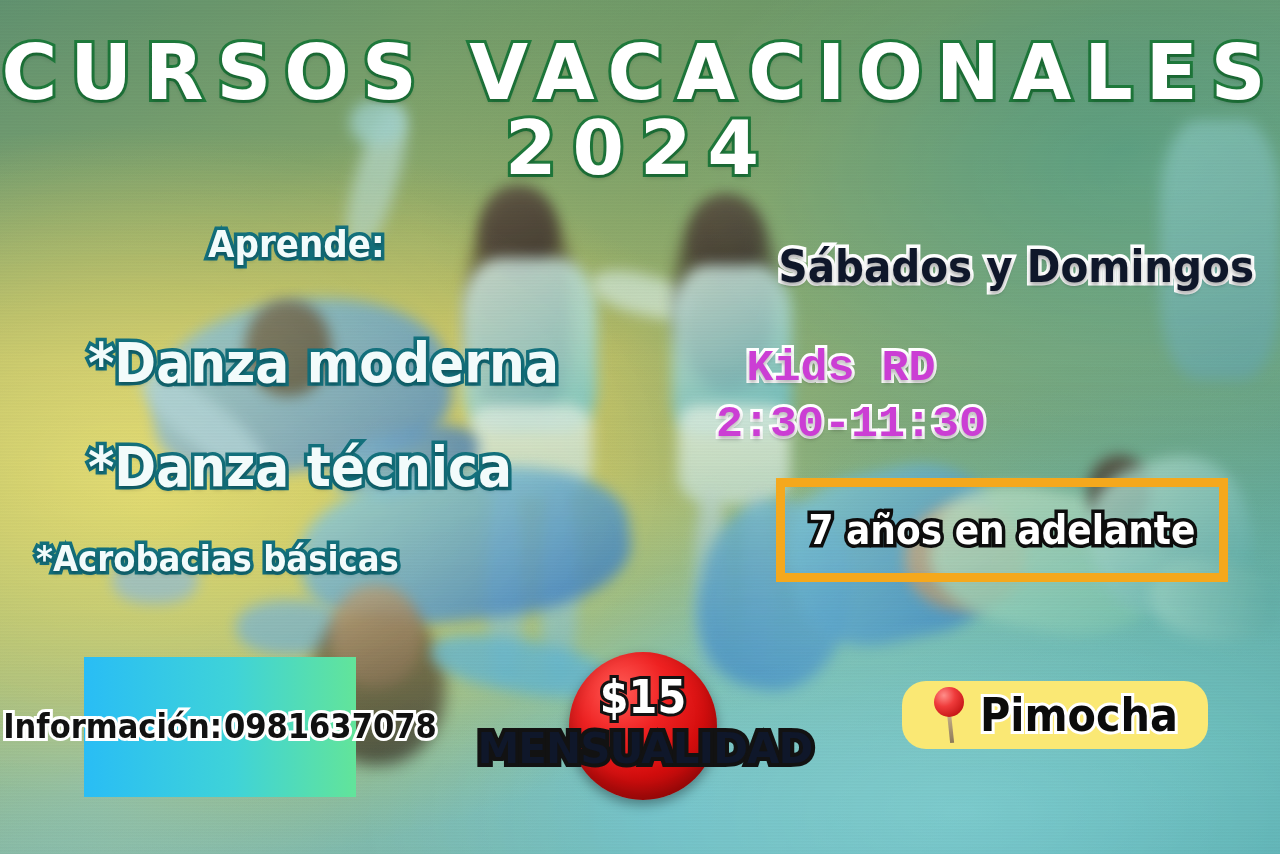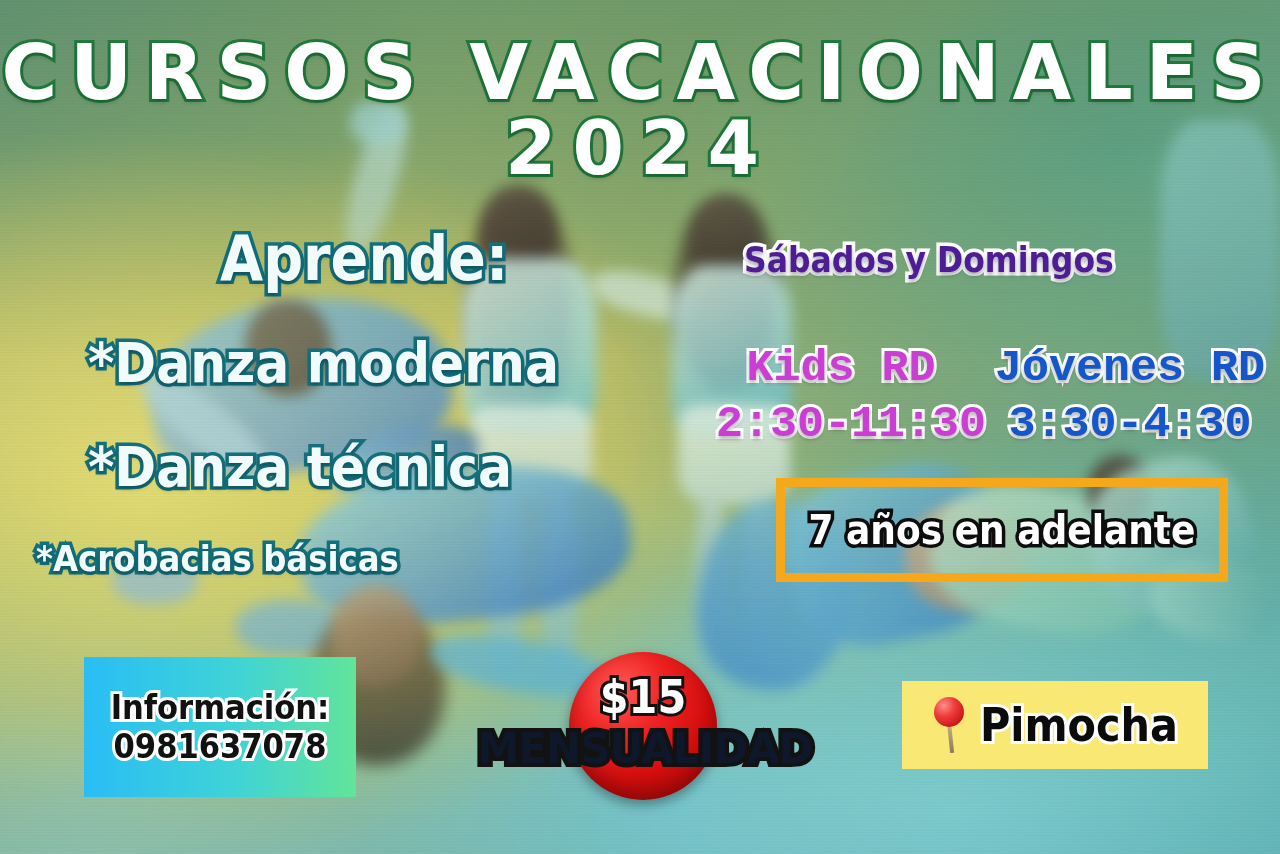--- a/index.html
+++ b/index.html
@@ -122,30 +122,30 @@
   .left-col{position:absolute;left:0;top:222px;width:640px;}
   .tealtxt{
     font-family:"DejaVu Sans Condensed","DejaVu Sans", sans-serif;
     font-weight:bold;
     color:#f2fbfb;
     -webkit-text-stroke:7px #13707c;
     paint-order:stroke fill;
     text-shadow:0 3px 4px rgba(0,0,0,.25);
     white-space:nowrap;
   }
-  .aprende{position:absolute;left:220px;top:0;font-size:62px;}
+  .aprende{position:absolute;left:208px;top:0;font-size:38px;}
   .li1{position:absolute;left:88px;top:108px;font-size:56px;}
   .li2{position:absolute;left:88px;top:212px;font-size:56px;}
   .li3{position:absolute;left:36px;top:316px;font-size:36px;}
 
   
   .sched-title{
-    position:absolute;left:744px;top:240px;width:510px;text-align:left;
-    font-family:"DejaVu Sans Condensed","DejaVu Sans", sans-serif;
-    font-weight:bold;font-size:35px;color:#4c1d95;
+    position:absolute;left:744px;top:240px;width:510px;text-align:right;
+    font-family:"DejaVu Sans Condensed","DejaVu Sans", sans-serif;
+    font-weight:bold;font-size:45px;color:#0f172a;
     -webkit-text-stroke:7px #ffffff;paint-order:stroke fill;
     text-shadow:0 3px 4px rgba(0,0,0,.35);white-space:nowrap;
   }
   .grp{
     position:absolute;
     font-family:Liberation Mono, monospace;
     font-weight:bold;font-size:45px;line-height:1.25;text-align:center;
     -webkit-text-stroke:6px #ffffff;paint-order:stroke fill;
     text-shadow:0 3px 4px rgba(0,0,0,.3);white-space:nowrap;
   }
@@ -169,21 +169,21 @@
 
   
   .infobox{
     position:absolute;left:84px;top:657px;width:272px;height:140px;
     box-sizing:border-box;
     padding:9px;
     background:linear-gradient(90deg,#29bdf5 0%,#3fd3d8 55%,#62e49a 100%);
   }
   .infobox-inner{
     width:100%;height:100%;
-    display:flex;flex-direction:column;align-items:center;justify-content:center;
+    display:flex;flex-direction:row;align-items:center;justify-content:center;
     gap:2px;
   }
   .infobox .it{
     font-family:"DejaVu Sans Condensed","DejaVu Sans", sans-serif;
     font-weight:bold;font-size:34px;color:#111111;
     -webkit-text-stroke:6px #ffffff;paint-order:stroke fill;
     white-space:nowrap;line-height:1.1;
   }
 
   
@@ -202,23 +202,23 @@
   .price-label{
     position:absolute;left:-124px;width:400px;top:72px;text-align:center;
     font-family:"DejaVu Sans", sans-serif;
     font-weight:bold;font-size:42px;color:#0f172a;
     -webkit-text-stroke:8px #121212;paint-order:stroke fill;
     white-space:nowrap;letter-spacing:-1px;
   }
 
   
   .locbox{
-    position:absolute;left:902px;top:681px;width:306px;height:88px;
+    position:absolute;left:902px;top:681px;width:306px;height:68px;
     background:#fae874;
-    display:flex;align-items:center;justify-content:center;gap:14px;
+    display:flex;align-items:center;justify-content:center;gap:14px;border-radius:24px;
   }
   .pin{position:relative;width:34px;height:56px;flex:none;}
   .pin-head{
     position:absolute;left:2px;top:0;width:30px;height:30px;border-radius:50%;
     background:radial-gradient(circle at 33% 28%, #ff8e8a 0%, #ef3b3b 38%, #c41414 80%);
   }
   .pin-needle{
     position:absolute;left:15px;top:26px;width:4px;height:30px;
     background:linear-gradient(180deg,#c9b28a,#8d7a58);
     transform:rotate(-6deg);transform-origin:top center;
@@ -295,24 +295,20 @@
       <div class="tealtxt li3">*Acrobacias básicas</div>
     </div>
 
     <div class="sched-title">Sábados y Domingos</div>
 
     <div class="grp grp-kids">
       <span>Kids RD</span>
       <span class="time">2:30-11:30</span>
     </div>
 
-    <div class="grp grp-teen">
-      <span>Jóvenes RD</span>
-      <span class="time">3:30-4:30</span>
-    </div>
 
     <div class="agebox">
       <span>7 años en adelante</span>
     </div>
 
     <div class="infobox">
       <div class="infobox-inner">
         <div class="it">Información:</div>
         <div class="it">0981637078</div>
       </div>

